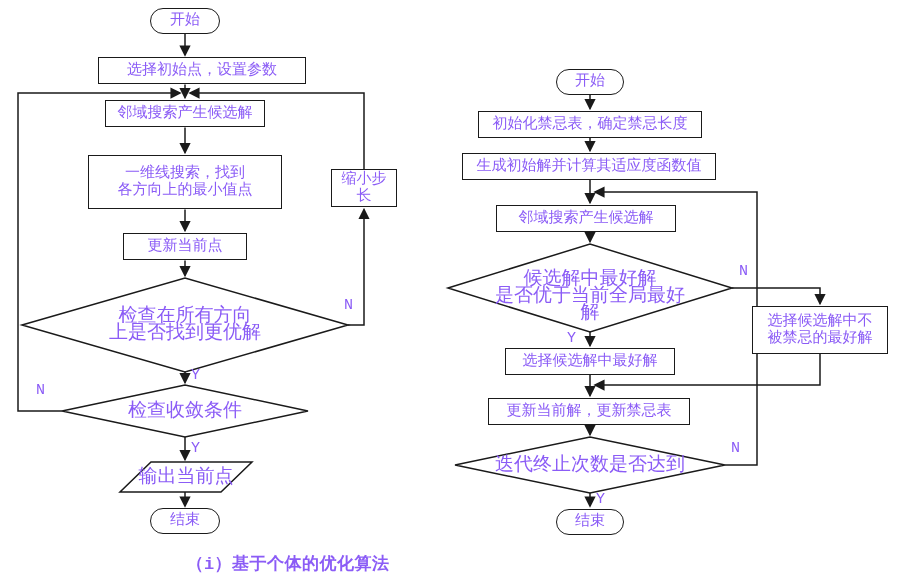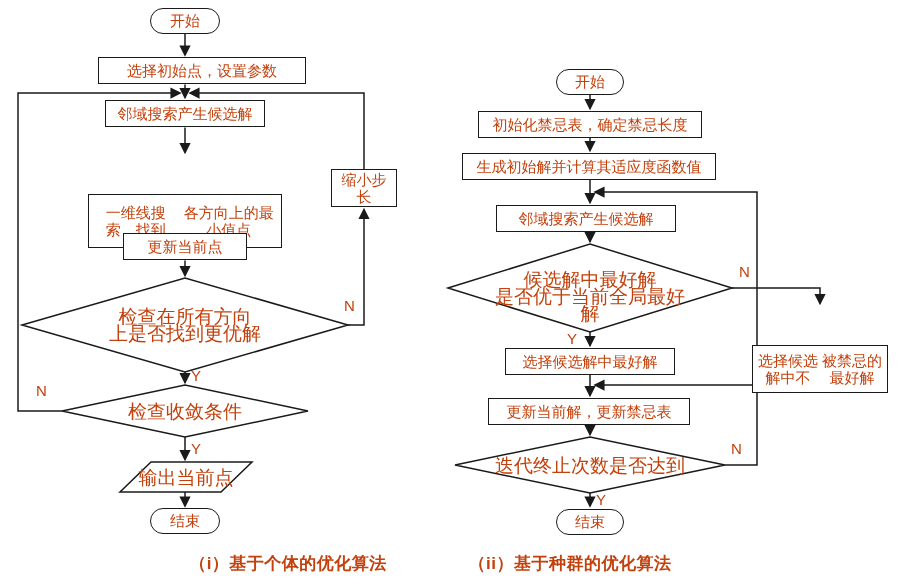--- a/index.html
+++ b/index.html
@@ -1,27 +1,27 @@
 <!DOCTYPE html>
 <html><head>
 <meta charset="utf-8">
 <style>
   html,body{margin:0;padding:0;background:#fff;}
   .canvas{
     position:relative;width:900px;height:587px;background:#ffffff;
-    font-family:Liberation Sans, sans-serif;color:#c2410c;
+    font-family:Liberation Mono, monospace;color:#8b5cf6;
     overflow:hidden;
   }
   svg.layer{position:absolute;left:0;top:0;width:900px;height:587px;}
   .node{
     position:absolute;box-sizing:border-box;border:1.5px solid #1a1a1a;background:#fff;
     display:flex;align-items:center;justify-content:center;text-align:center;
     font-size:15px;line-height:1.15;padding:1px 3px;
   }
-  .node.two-line{flex-direction:row;margin-top:39px;}
+  .node.two-line{flex-direction:column;}
   .node.terminal{border-radius:13px;}
   .free-label{
     position:absolute;font-size:15px;line-height:16px;text-align:center;background:transparent;
   }
   .diamond-label{
     position:absolute;font-size:19px;line-height:17px;text-align:center;pointer-events:none;
   }
   .caption{
     position:absolute;top:552px;width:300px;text-align:center;
     font-size:17px;font-weight:bold;letter-spacing:0.5px;
@@ -132,15 +132,14 @@
   <div class="diamond-label" style="left:490px;top:457px;width:200px">迭代终止次数是否达到</div>
 
   <div class="node terminal" style="left:556px;top:509px;width:68px;height:26px">结束</div>
 
   <div class="free-label" style="left:739px;top:264px">N</div>
   <div class="free-label" style="left:567px;top:331px">Y</div>
   <div class="free-label" style="left:731px;top:441px">N</div>
   <div class="free-label" style="left:596px;top:492px">Y</div>
 
   <div class="caption" style="left:138px">（i）基于个体的优化算法</div>
-  <div class="caption" style="left:420px">（ii）基于种群的优化算法</div>
 
 </div>
 
 </body></html>

